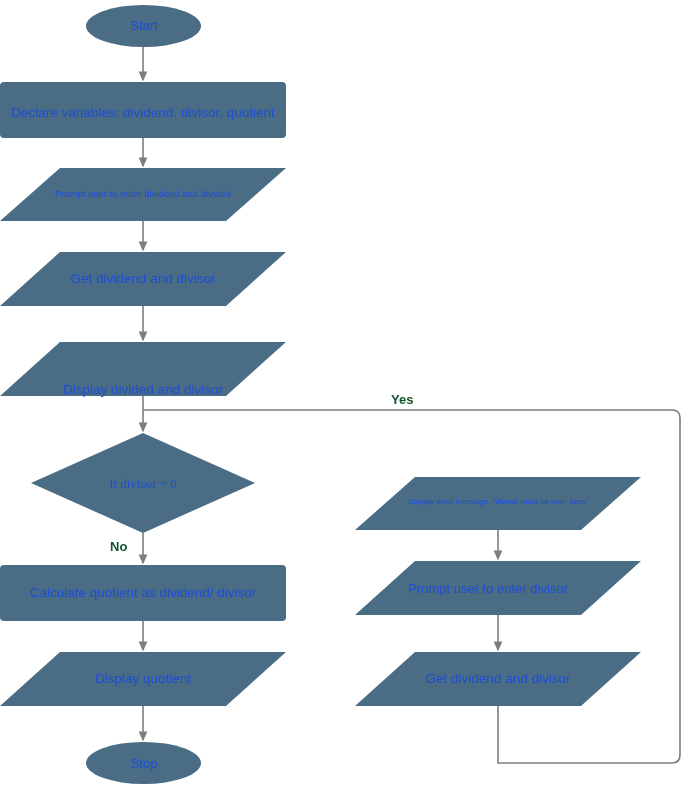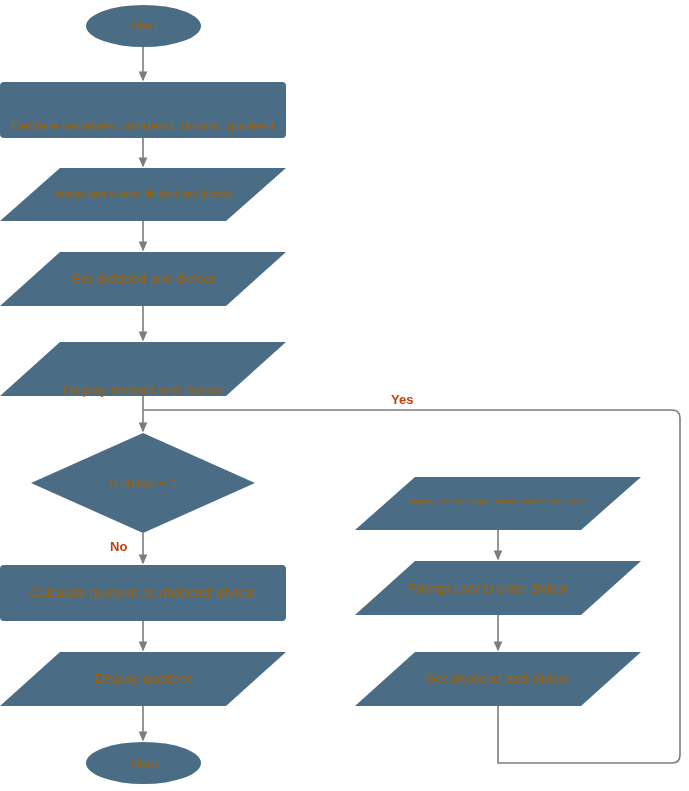--- a/index.html
+++ b/index.html
@@ -22,35 +22,35 @@
   #flow-svg {
     position: absolute;
     top: 0;
     left: 0;
     width: 689px;
     height: 791px;
     display: block;
   }
   .node-label {
     position: absolute;
-    color: #a16207;
+    color: #1d4ed8;
     text-align: center;
     line-height: 1.25;
     white-space: nowrap;
     pointer-events: none;
   }
   .edge-label {
     position: absolute;
-    color: #c2410c;
+    color: #14532d;
     font-weight: bold;
     font-size: 13px;
     white-space: nowrap;
   }
   .lbl-start      { left: 86px;  top: 18px;  width: 116px; font-size: 13px; }
-  .lbl-declare    { left: 0px;   top: 118px; width: 286px; font-size: 13.5px; text-align: center; }
+  .lbl-declare    { left: 0px;   top: 105px; width: 286px; font-size: 13.5px; text-align: center; }
   .lbl-prompt1    { left: 30px;  top: 188px; width: 226px; font-size: 9.5px; }
   .lbl-get1       { left: 30px;  top: 271px; width: 226px; font-size: 13.5px; }
   .lbl-display1   { left: 30px;  top: 362px; width: 226px; font-size: 13.5px; margin-top: 20px; }
   .lbl-decision   { left: 43px;  top: 476px; width: 200px; font-size: 13px; font-family: Liberation Serif, serif; }
   .lbl-calc       { left: 0px;   top: 585px; width: 286px; font-size: 13.5px; }
   .lbl-dispq      { left: 30px;  top: 671px; width: 226px; font-size: 13.5px; }
   .lbl-stop       { left: 86px;  top: 756px; width: 116px; font-size: 13px; }
   .lbl-error      { left: 385px; top: 497px; width: 226px; font-size: 8px; }
   .lbl-prompt2    { left: 375px; top: 581px; width: 226px; font-size: 13px; }
   .lbl-get2       { left: 385px; top: 671px; width: 226px; font-size: 13.5px; }

